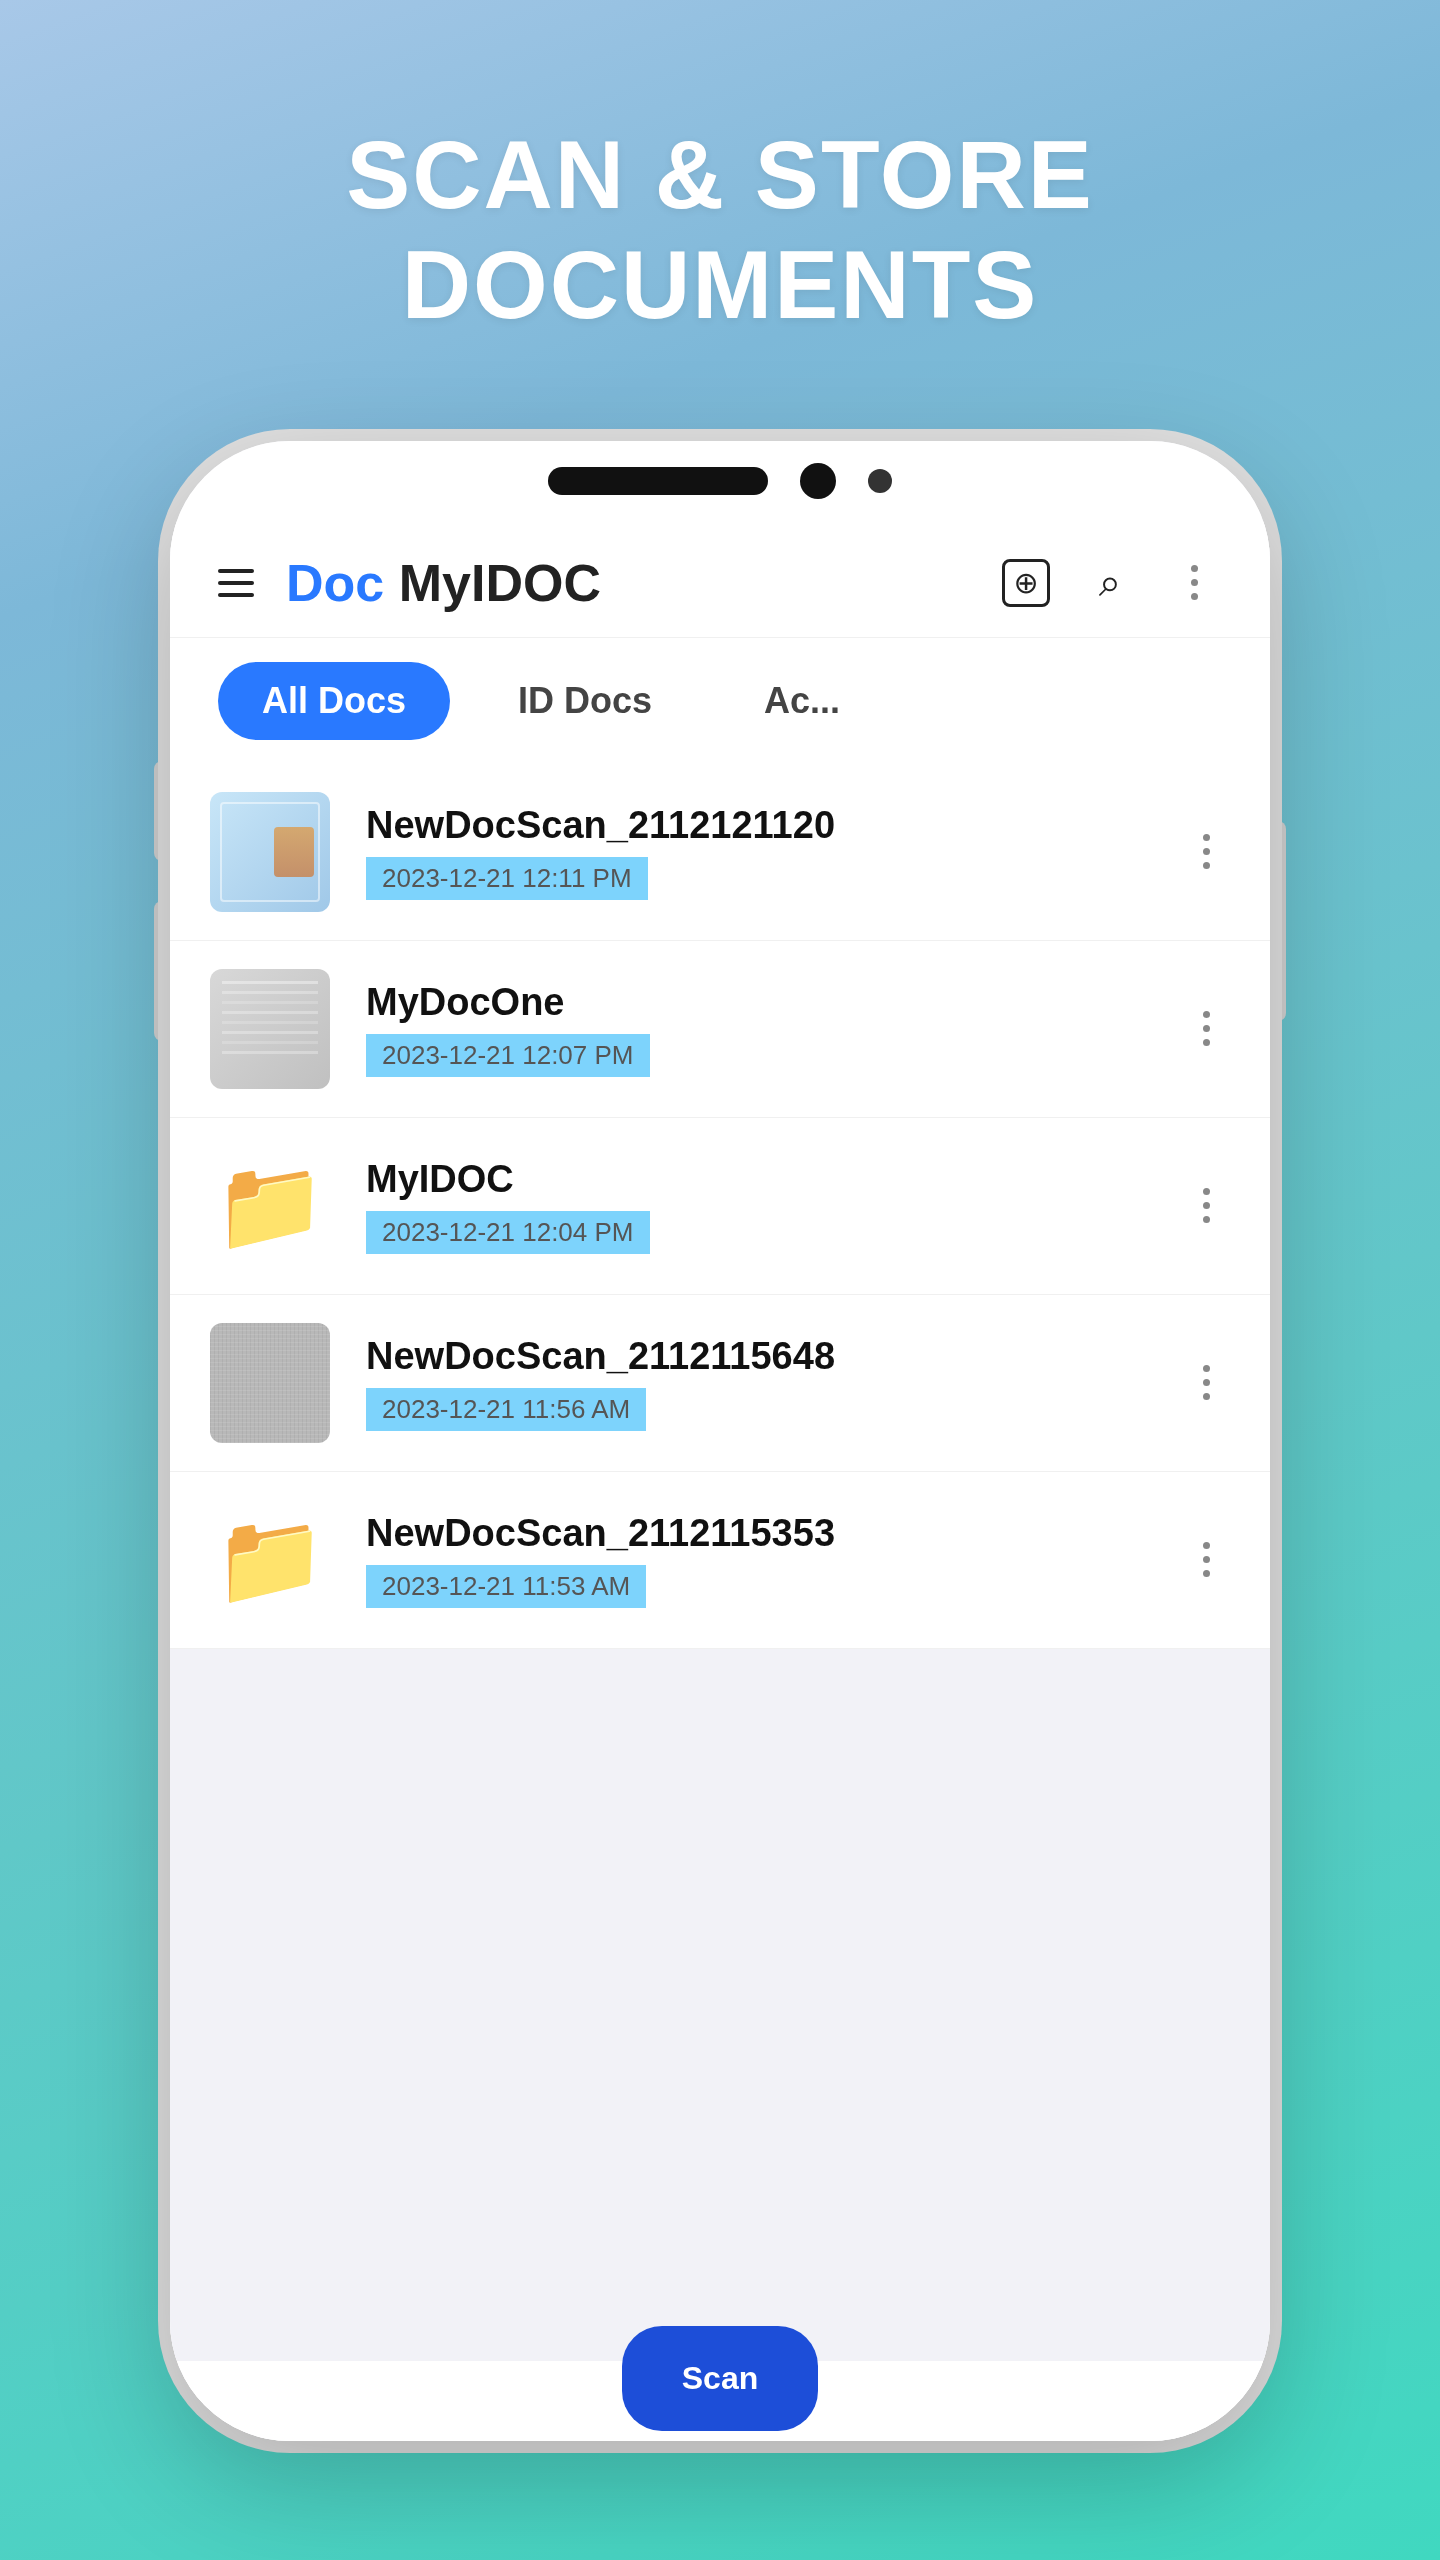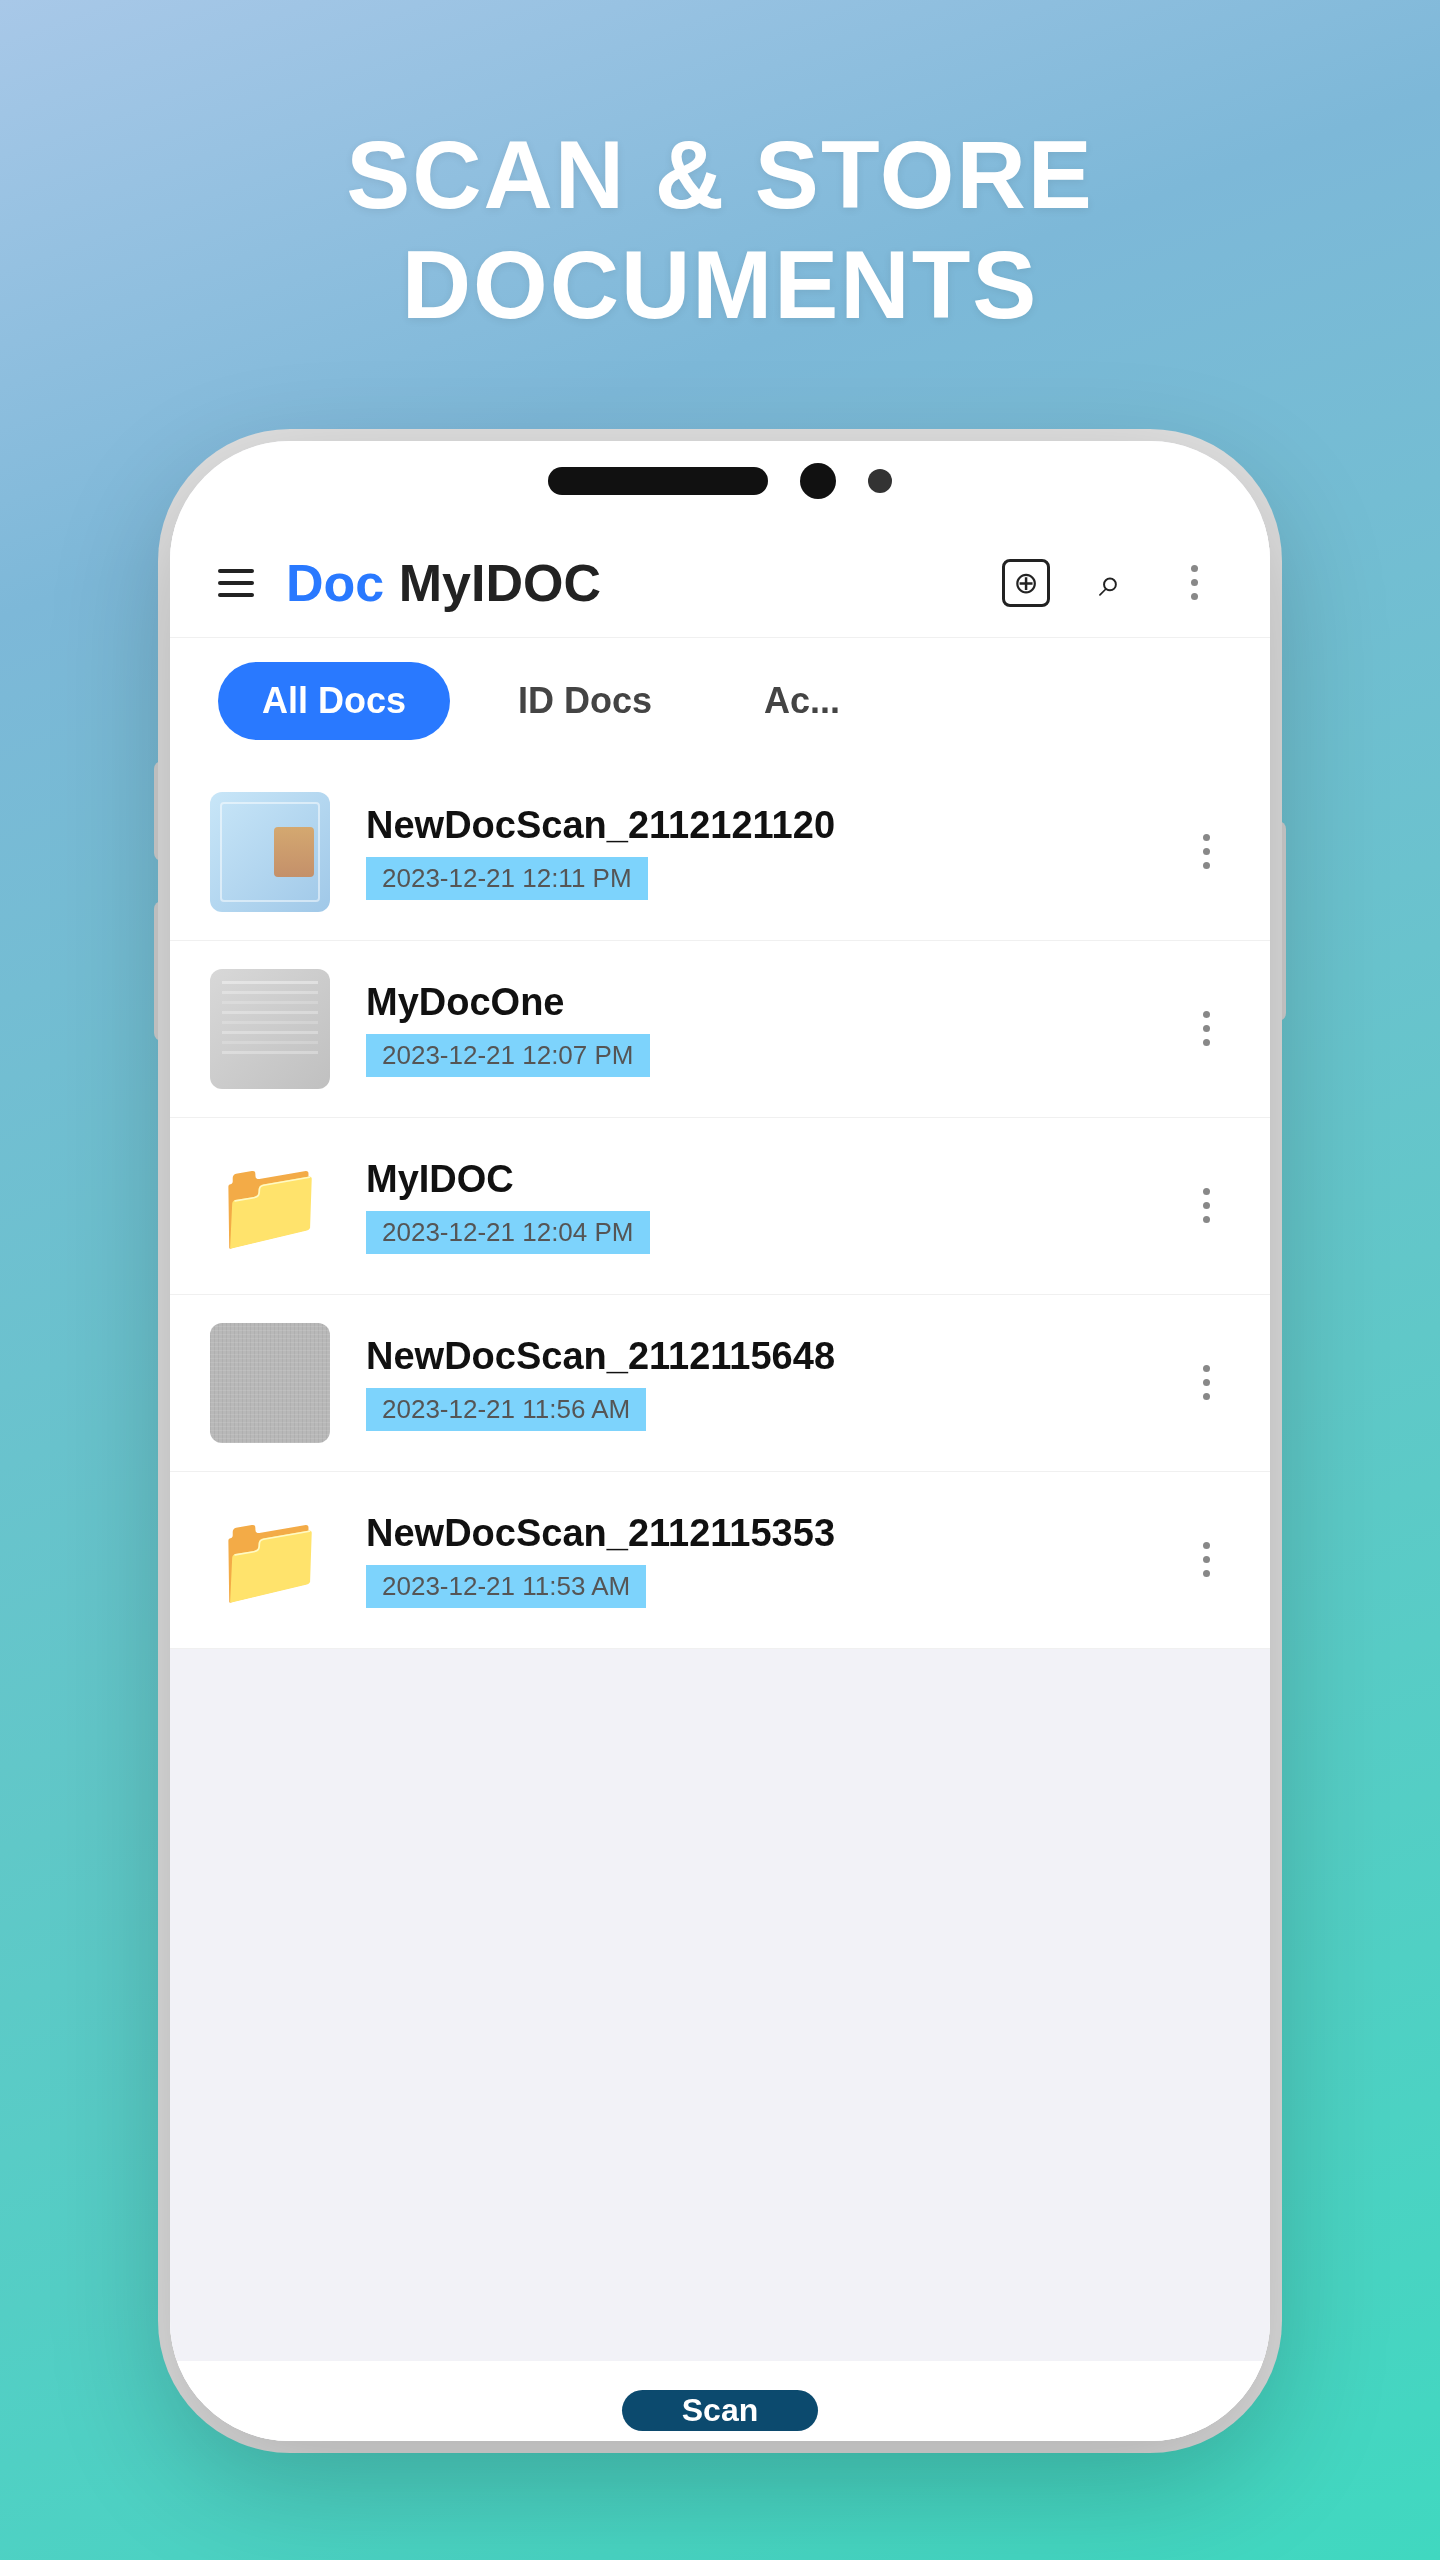--- a/index.html
+++ b/index.html
@@ -368,23 +368,23 @@
       display: flex;
       align-items: center;
       justify-content: center;
       flex-shrink: 0;
       position: relative;
     }
 
     .scan-fab {
       position: absolute;
       bottom: 10px;
-      background: #0c4a6e;
+      background: #1d4ed8;
       border-radius: 40px;
-      padding: 2px 60px;
+      padding: 34px 60px;
       color: white;
       font-size: 32px;
       font-weight: 700;
     }
   </style>
 </head>
 <body>
 
 <div class="headline">
   <div>SCAN &amp; STORE</div>

